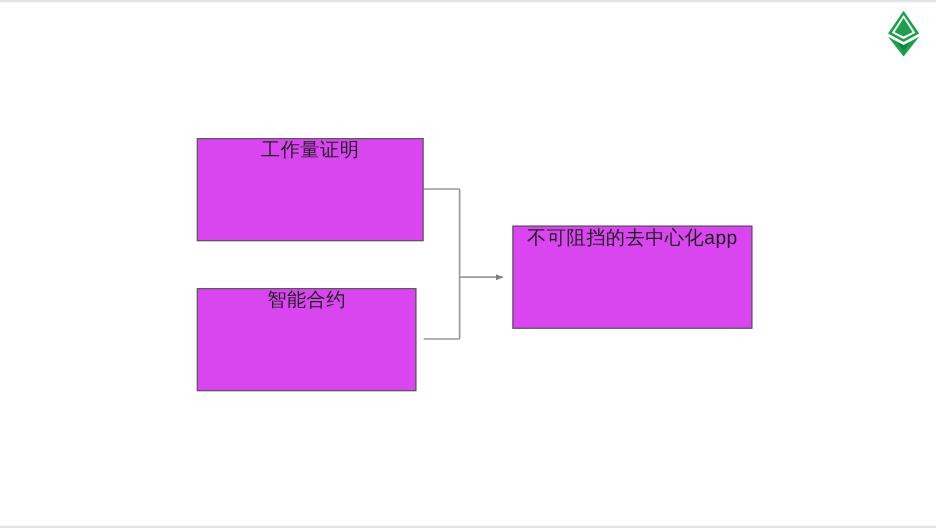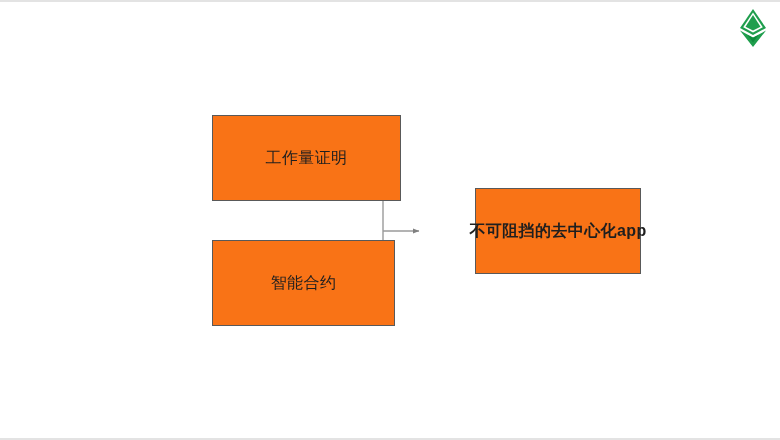--- a/index.html
+++ b/index.html
@@ -30,26 +30,25 @@
     top: 6px;
     left: 736px;
     width: 34px;
     height: 40px;
   }
 
   
   .node {
     position: absolute;
     box-sizing: border-box;
-    background: #f97316;
+    background: #d946ef;
     border: 1.3px solid #595959;
     display: flex;
-    align-items: center;
+    align-items: flex-start;
     justify-content: center;
-    margin-left: 48px;
   }
   .node .label {
     color: #1f1f1f;
     font-size: 16px;
     line-height: 1.2;
     letter-spacing: 0.4px;
     white-space: nowrap;
   }
 
   #node-pow {
@@ -60,23 +59,22 @@
   }
   #node-contract {
     left: 164px;
     top: 238px;
     width: 183px;
     height: 86px;
   }
   #node-dapp {
     left: 427px;
     top: 186px;
-    width: 166px;
+    width: 200px;
     height: 86px;
-    font-weight: bold;
   }
 
   
   #connectors {
     position: absolute;
     left: 0;
     top: 0;
     width: 780px;
     height: 440px;
     pointer-events: none;

